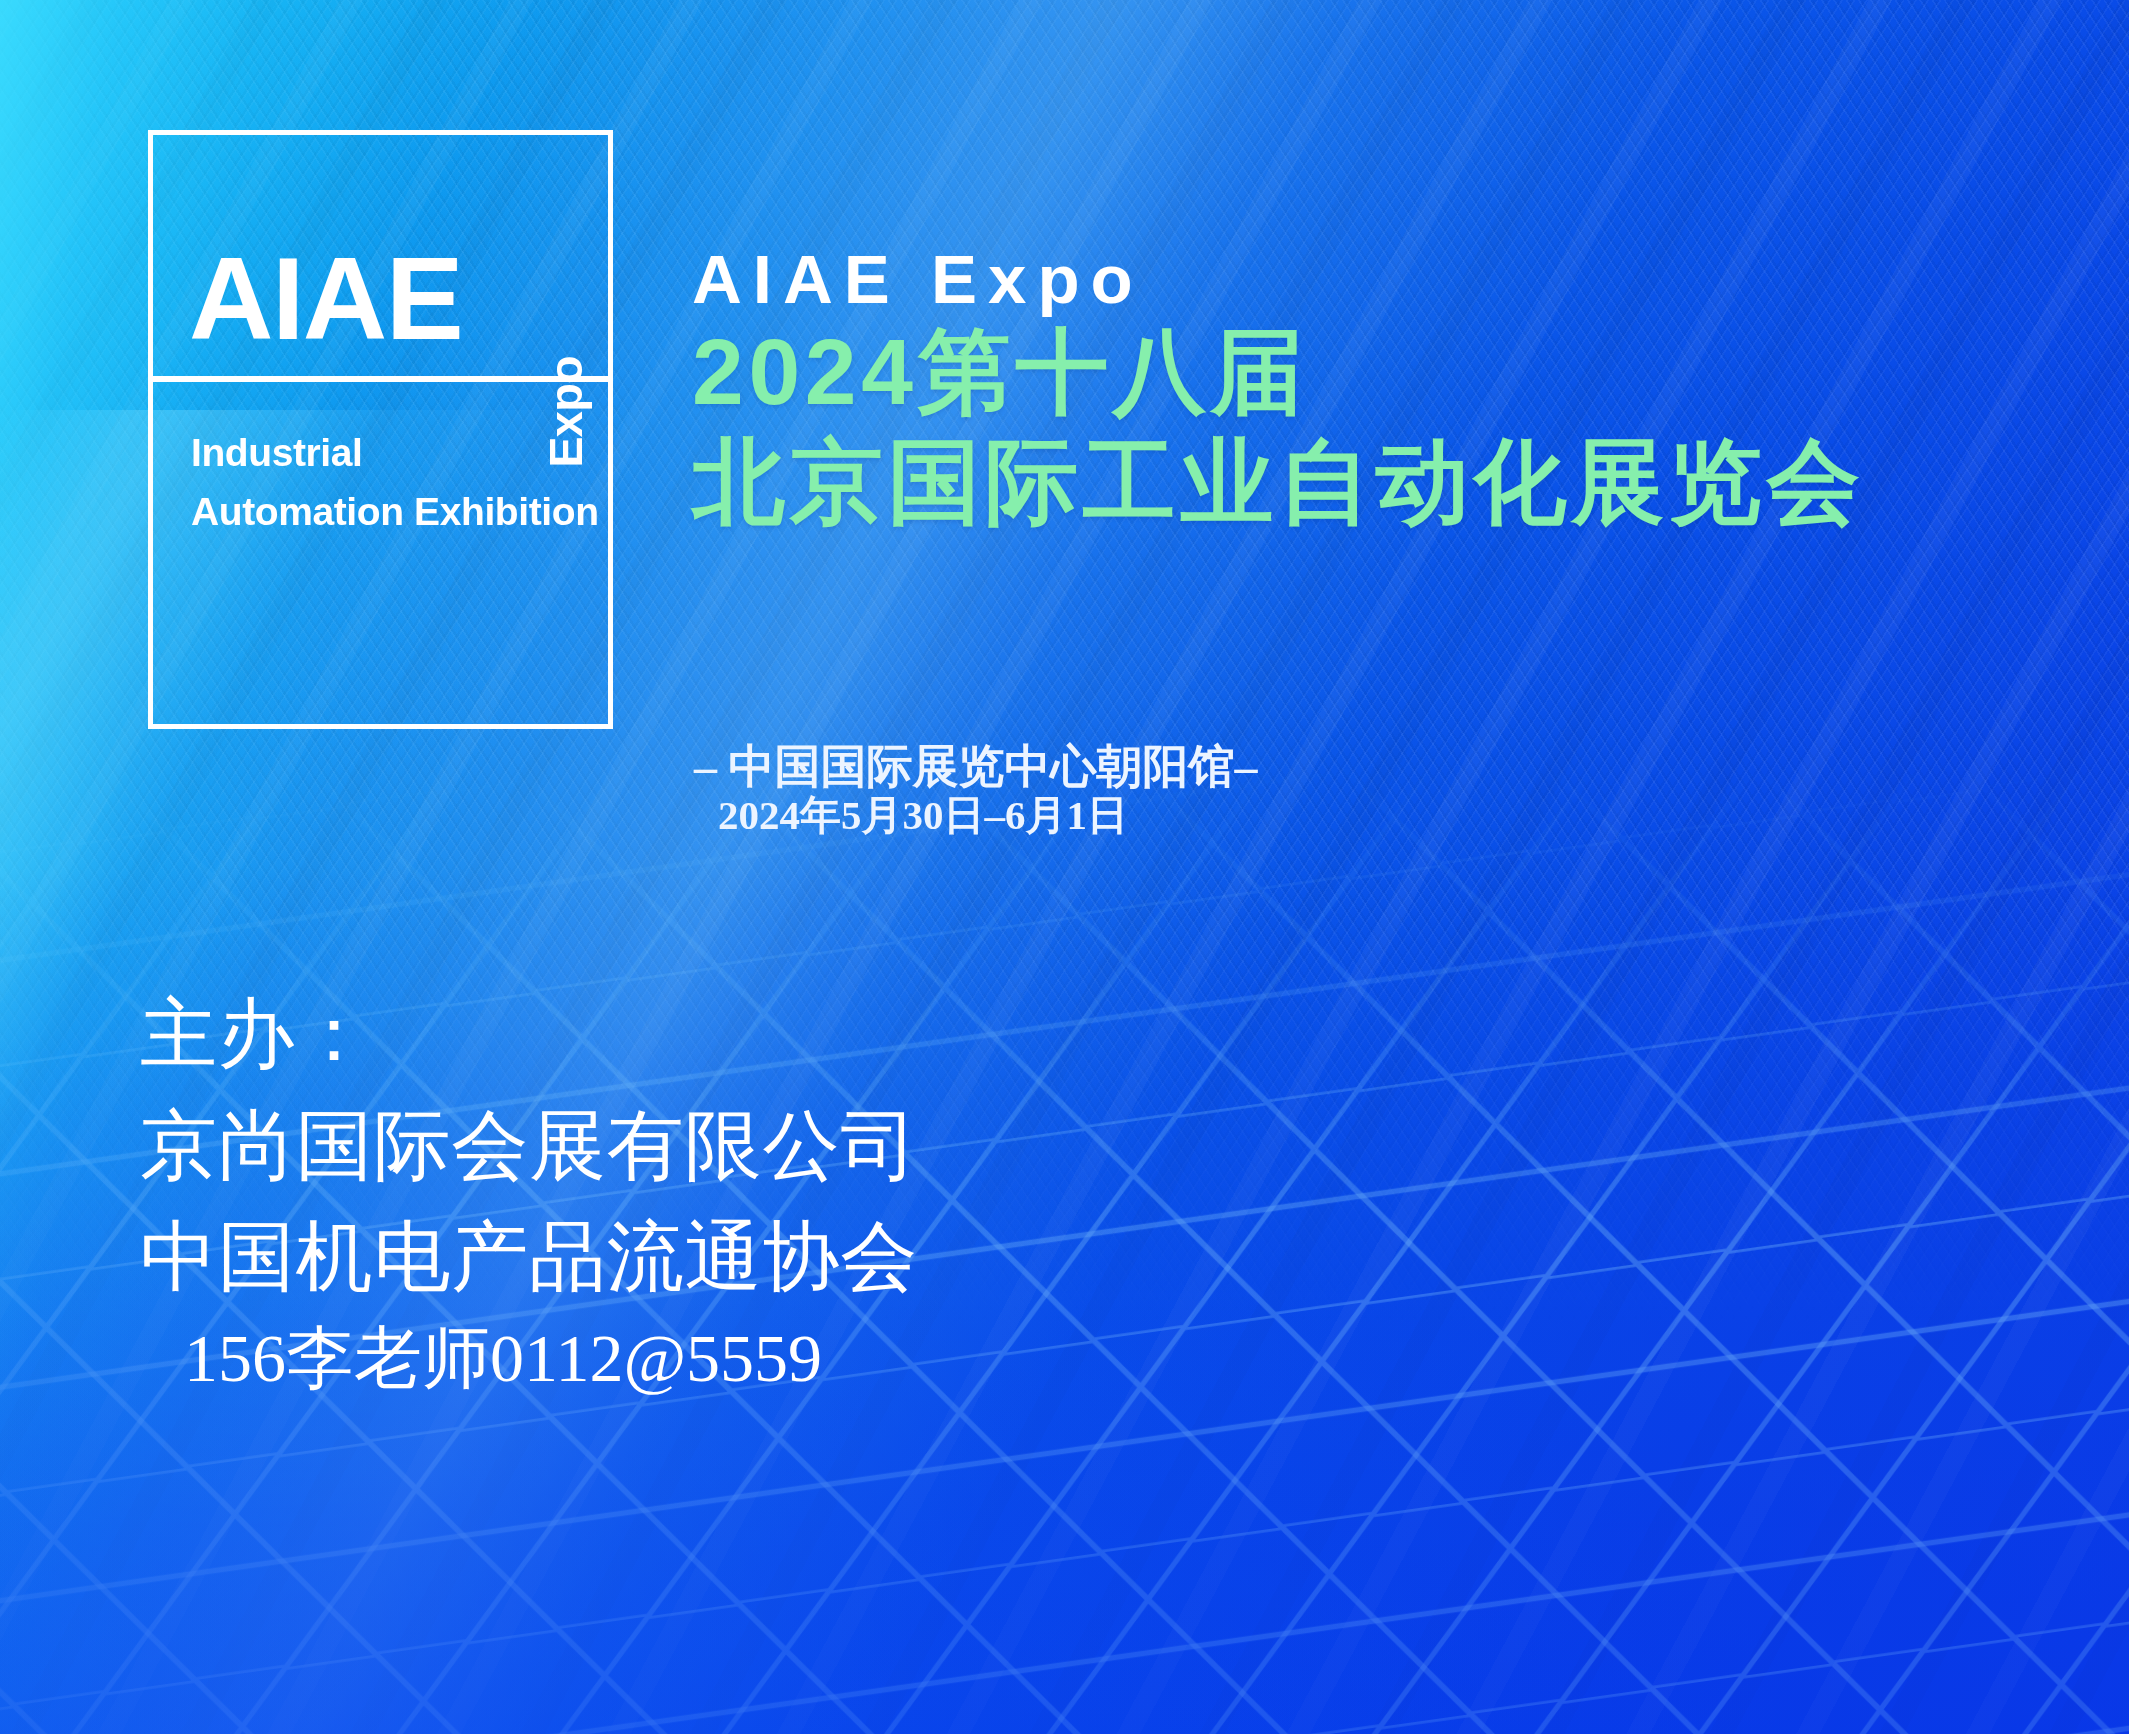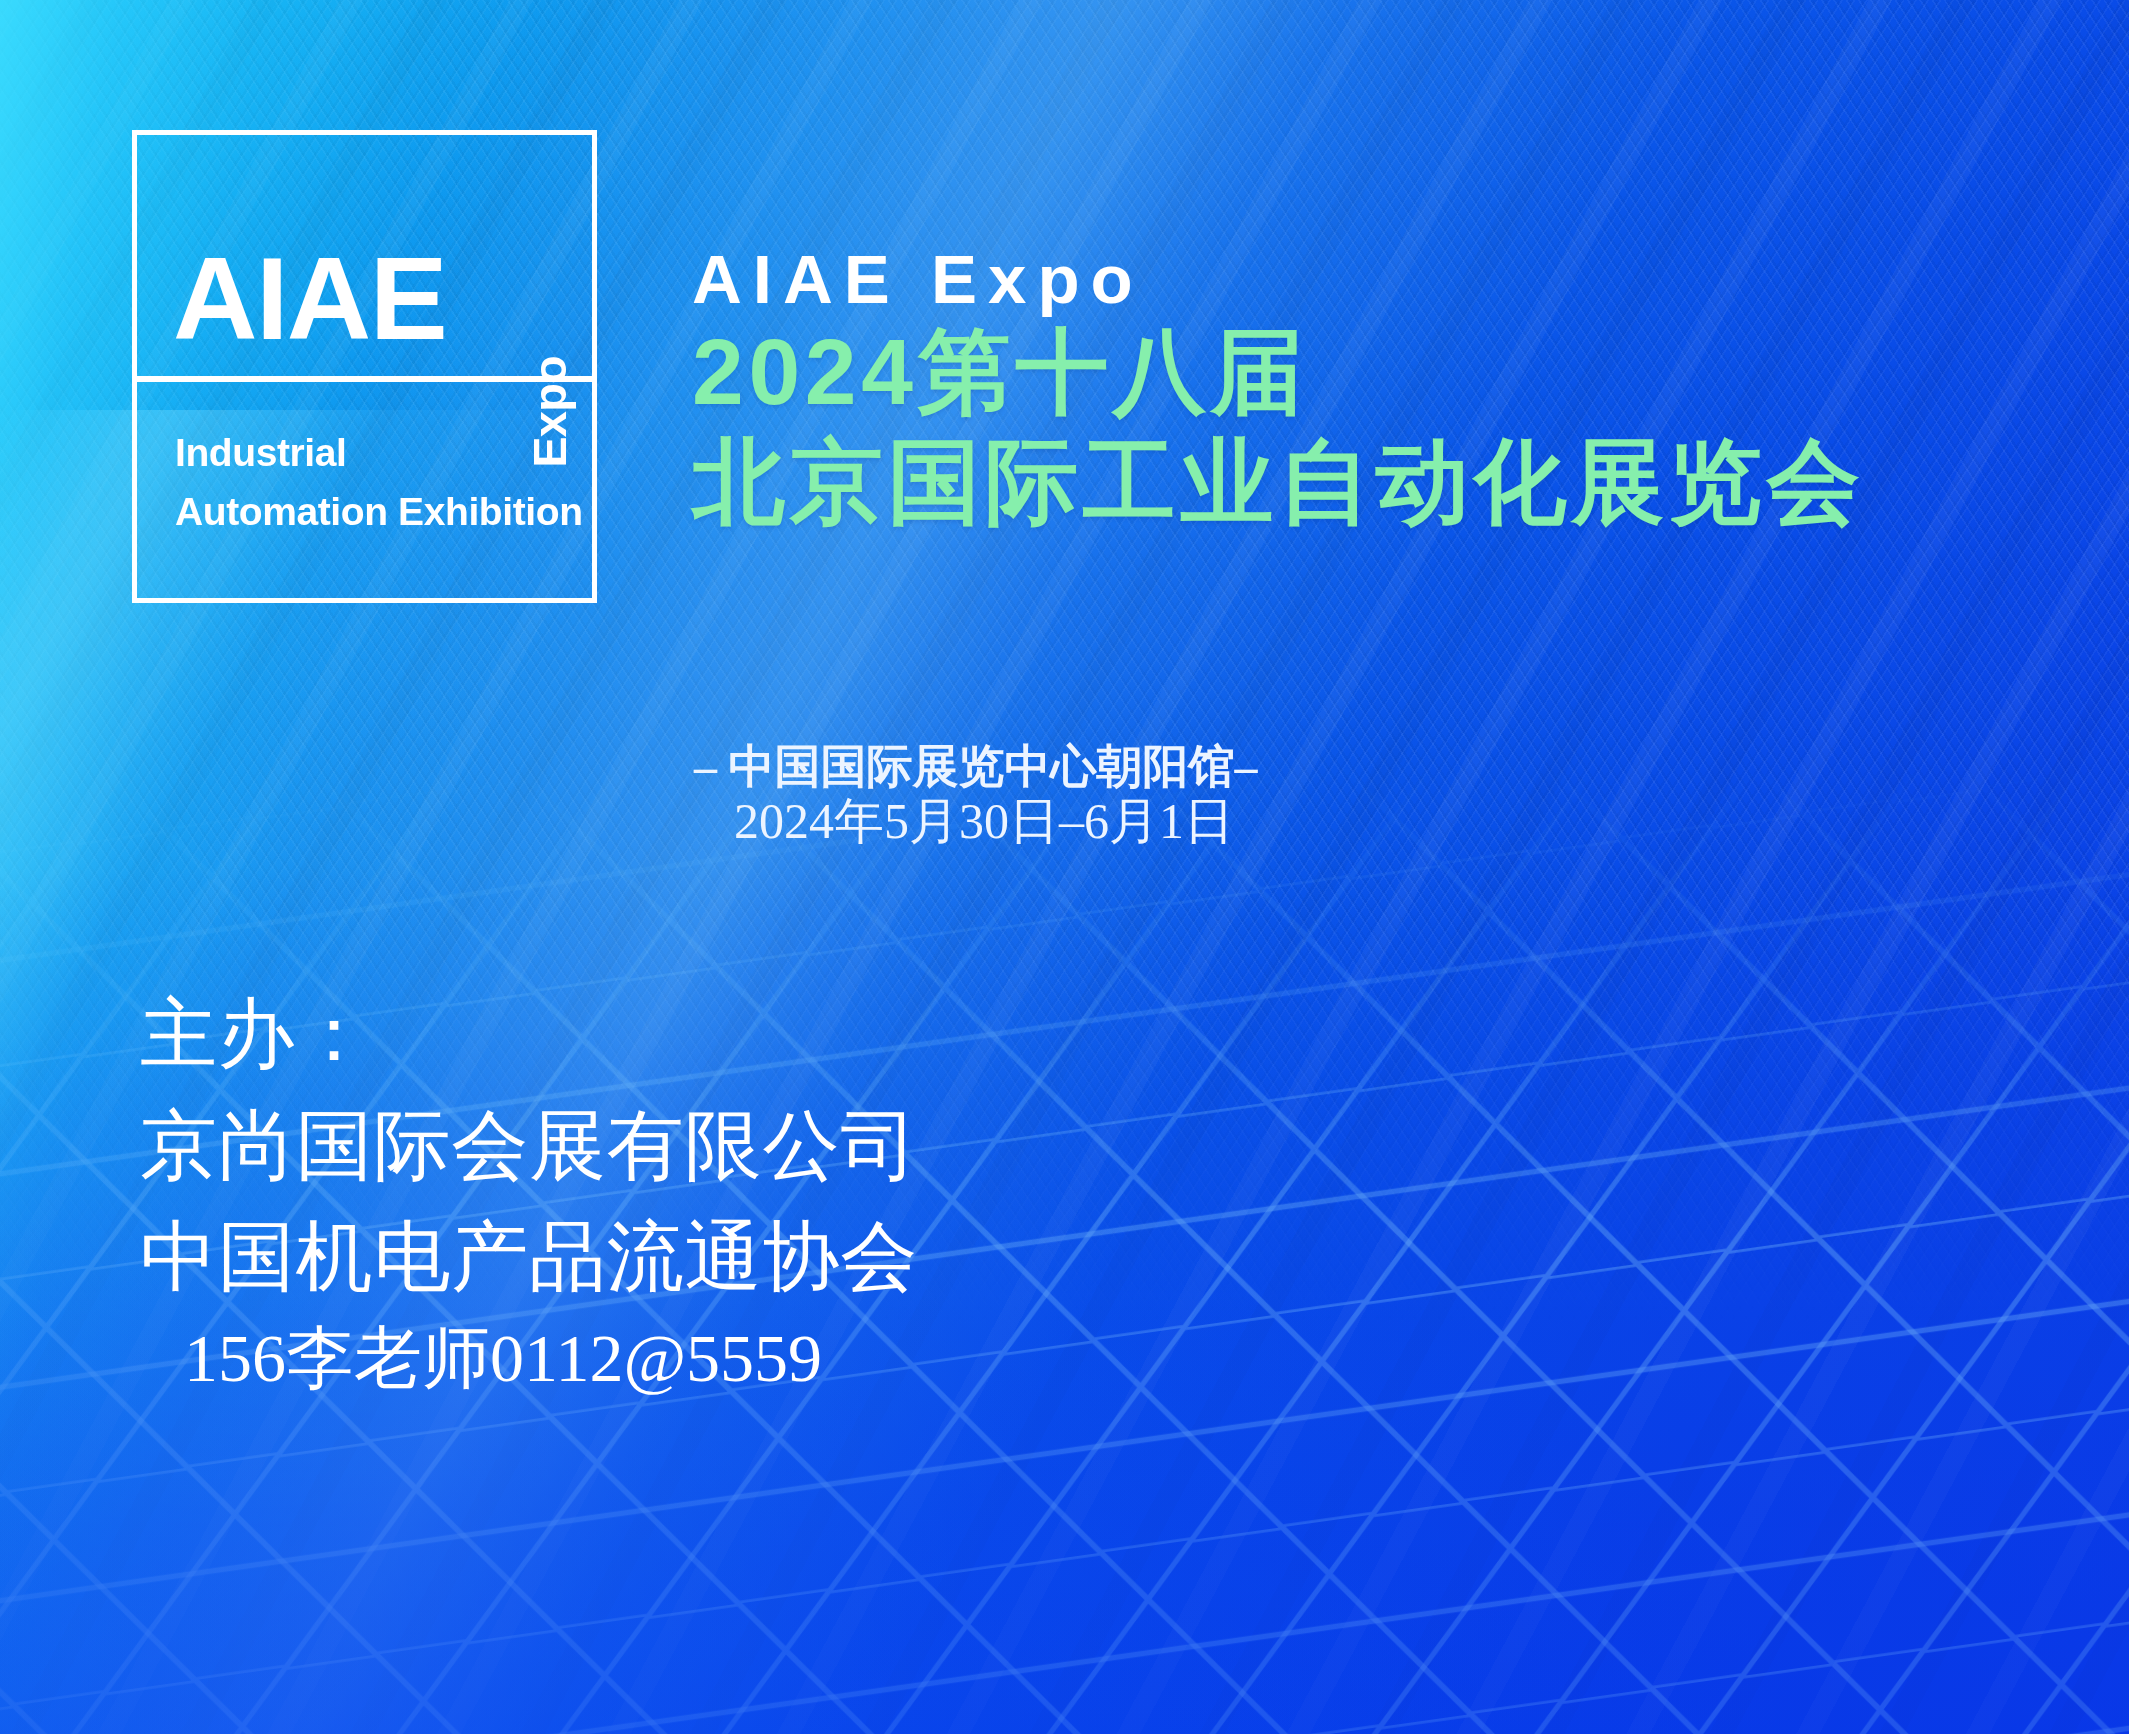--- a/index.html
+++ b/index.html
@@ -98,21 +98,21 @@
   }
   .bg-hex svg{width:100%;height:100%;display:block;}
 
   
   .bg-vig{
     background:radial-gradient(120% 80% at 18% 102%, rgba(12,80,245,.35) 0%, rgba(0,0,0,0) 55%);
   }
 
   
   #logo-mark{
-    position:absolute;left:132px;top:130px;width:465px;height:473px;
+    position:absolute;left:148px;top:130px;width:465px;height:599px;
     border:5.5px solid #ffffff;box-sizing:border-box;
   }
   #logo-top{
     position:absolute;left:0;top:0;right:0;height:241px;
     display:flex;align-items:flex-end;justify-content:flex-start;
   }
   #logo-divider{
     position:absolute;left:0;right:0;top:241px;height:5.5px;background:#ffffff;
   }
   #logo-aiae{
@@ -148,21 +148,21 @@
     text-shadow:0 1.6px 4.7px rgba(0,40,120,.18);
   }
 
   
   #venue-block{
     position:absolute;left:694px;top:741px;
     font-family:"Liberation Serif","DejaVu Serif",serif;
     color:#ecf4ff;
   }
   #venue-line{font-size:46px;font-weight:700;line-height:1.12;white-space:nowrap;}
-  #date-line{font-size:50px;font-weight:400;line-height:1.12;white-space:nowrap;margin-left:40px;}
+  #date-line{font-size:41px;font-weight:700;line-height:1.12;white-space:nowrap;margin-left:24px;}
 
   
   #org-block{position:absolute;left:140px;top:978px;}
   .org-line{
     color:#ffffff;font-size:77px;font-weight:400;line-height:1.45;
     letter-spacing:0.8px;white-space:nowrap;
     font-family:"Liberation Sans","DejaVu Sans",sans-serif;
   }
   #org-last-row{display:flex;align-items:baseline;white-space:nowrap;}
   #contact{

